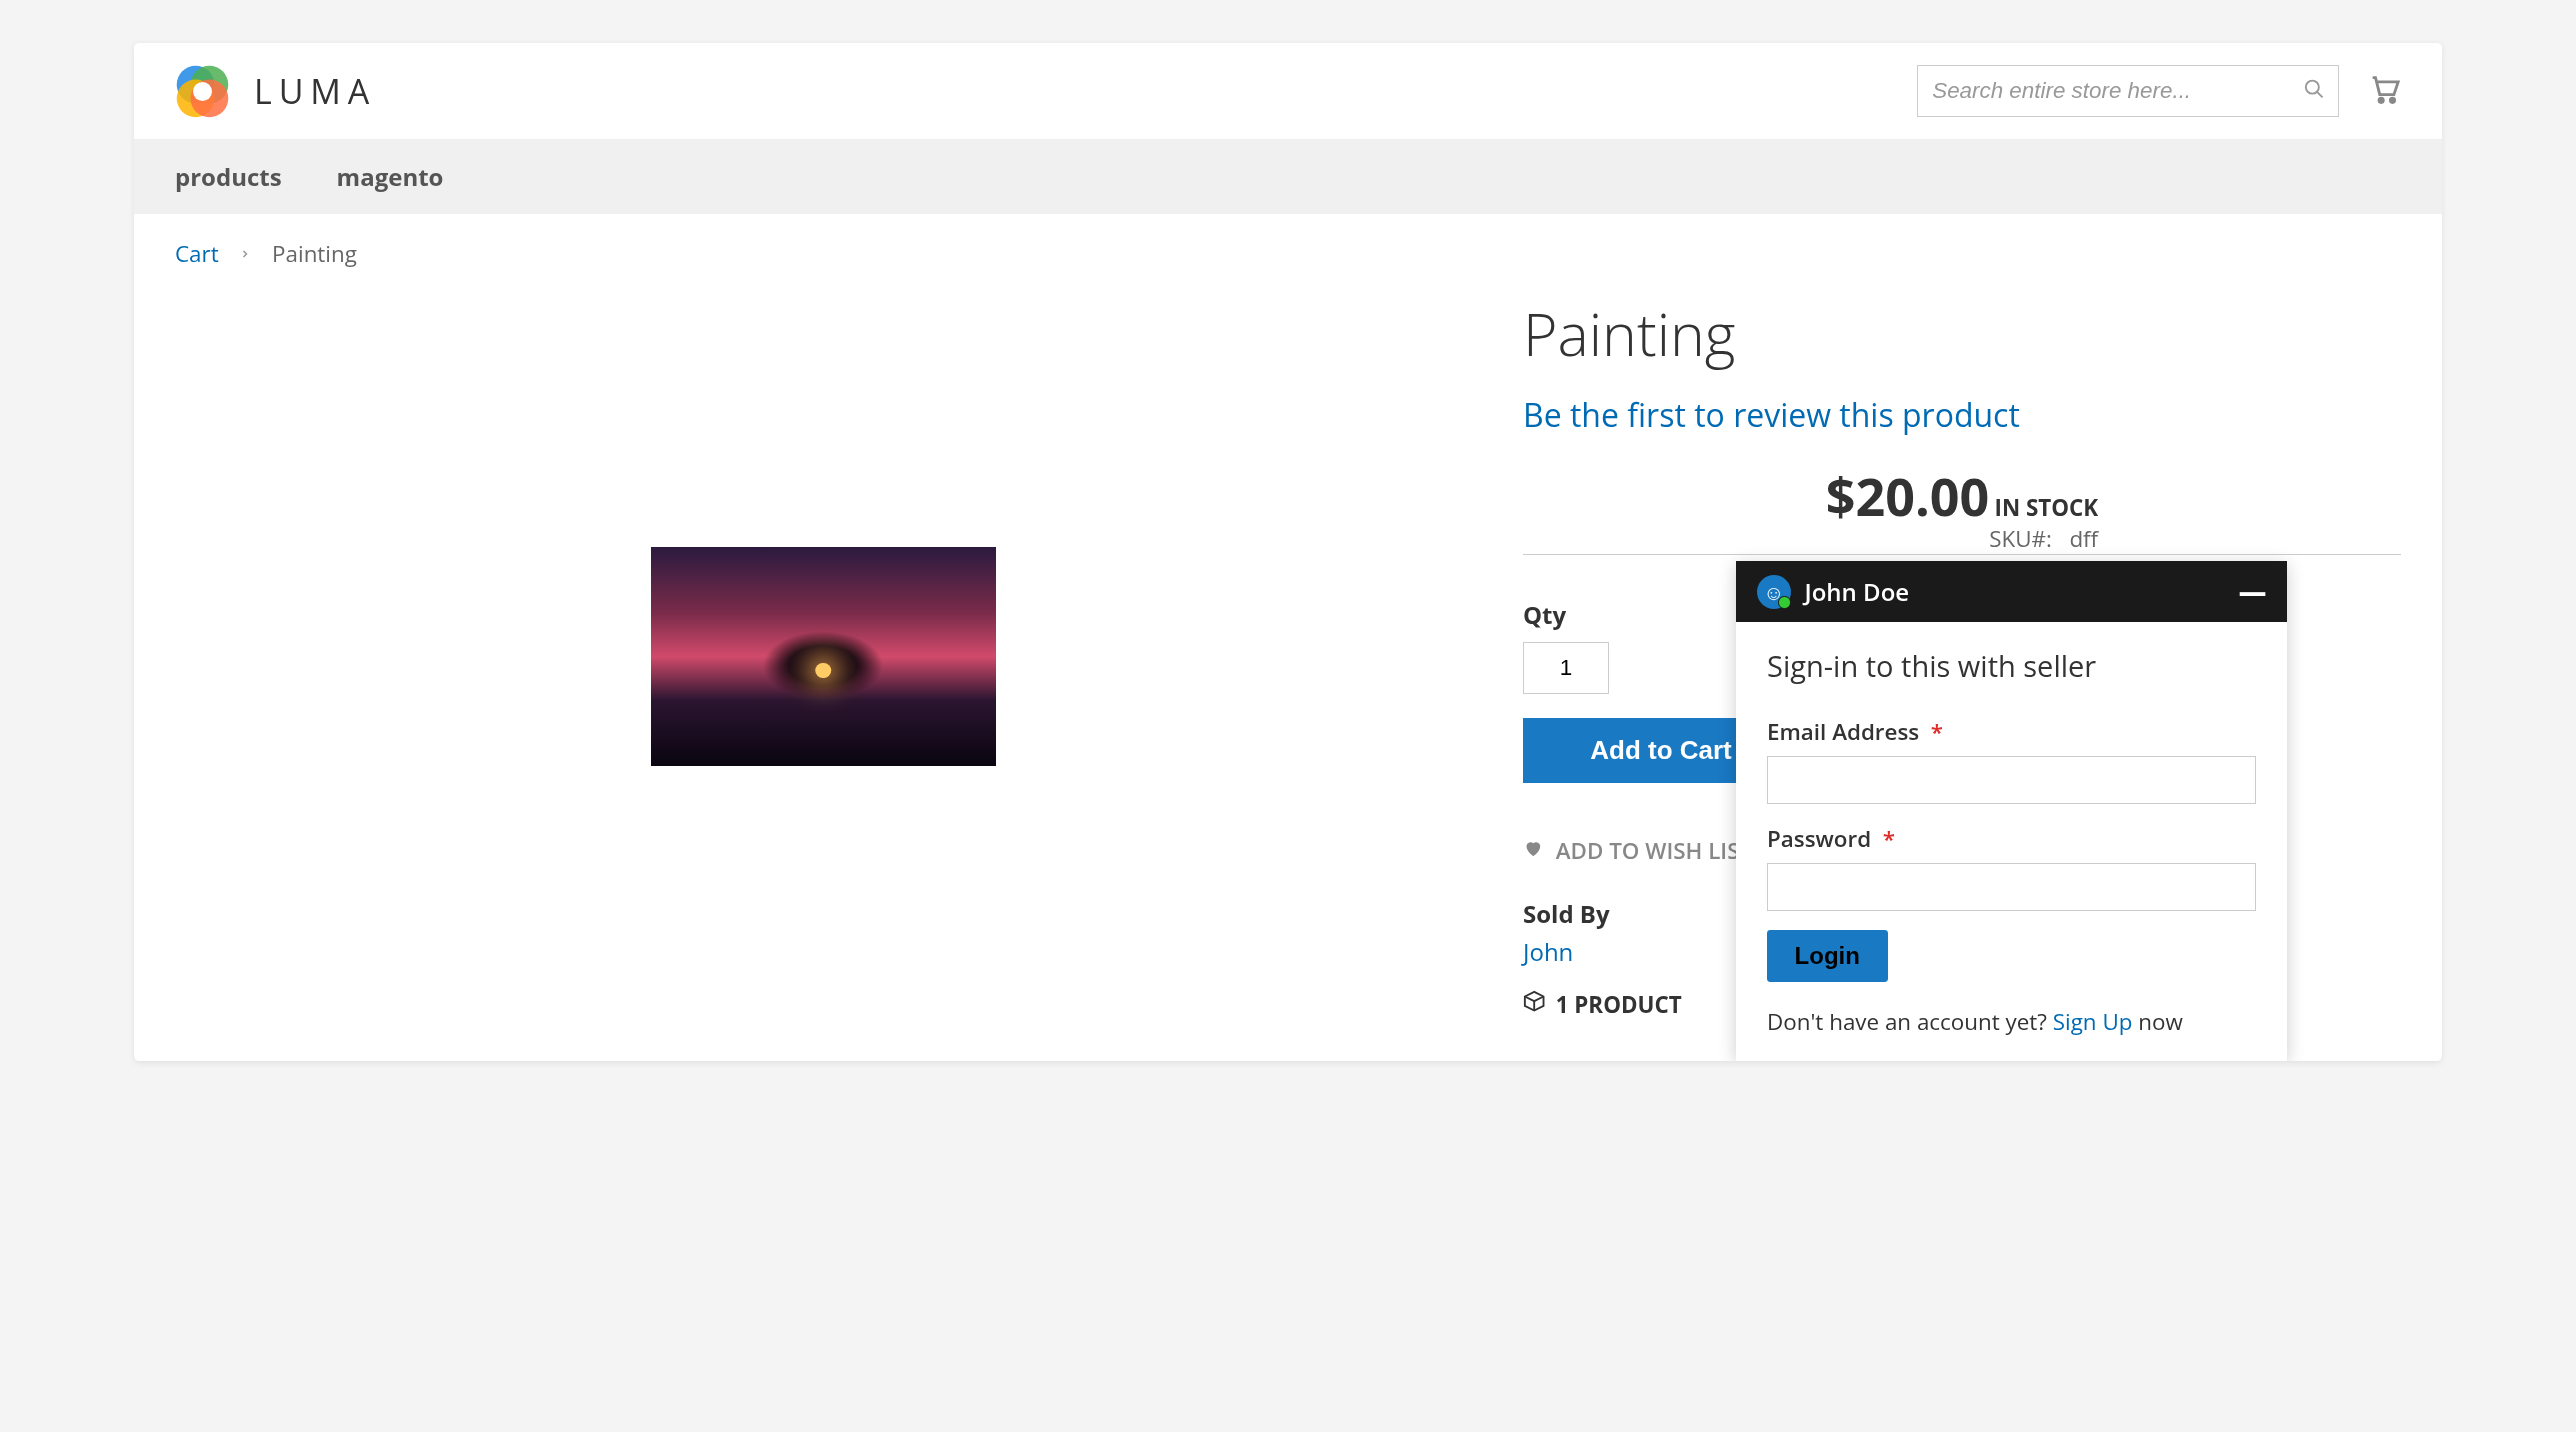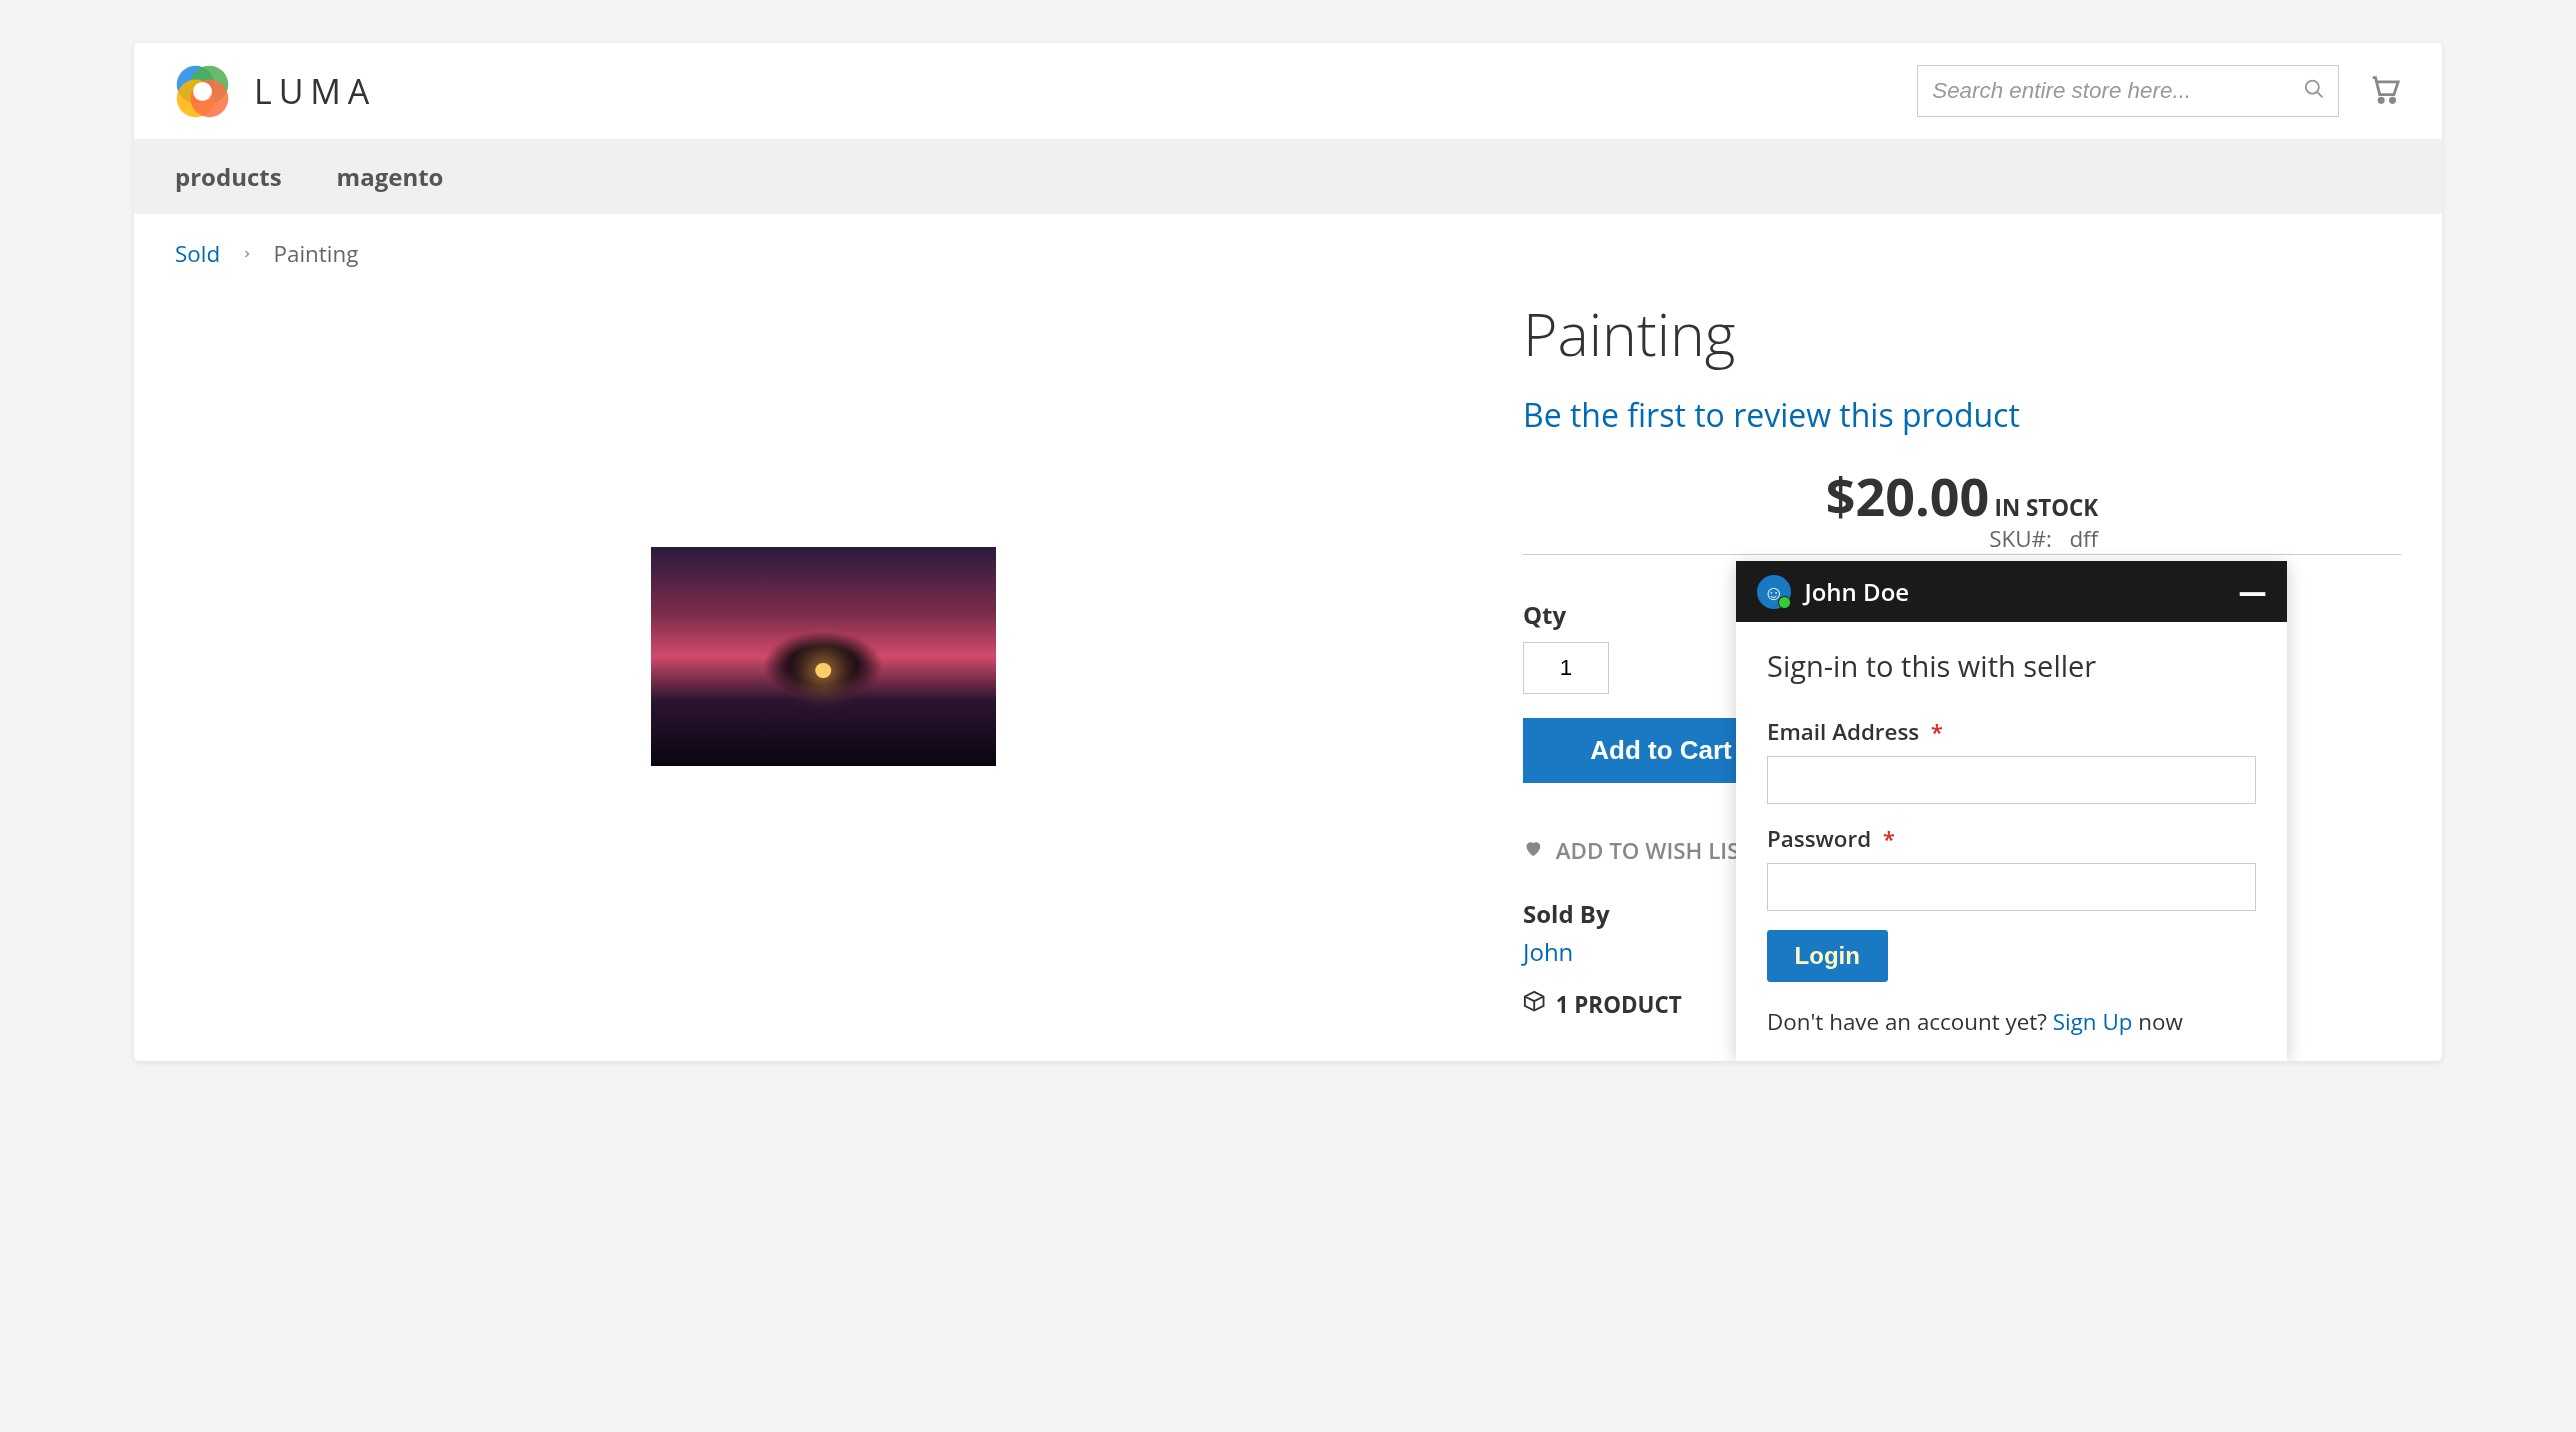--- a/index.html
+++ b/index.html
@@ -325,21 +325,21 @@
     }
     .chat-input {
       width: 100%;
       height: 48px;
       border: 0.9px solid #ccc;
       padding: 0 10.3px;
       font-size: 20.7px;
     }
     .chat-login-btn {
       background: #1979c3;
-      color: #fef9c3;
+      color: #000000;
       border: none;
       border-radius: 3.4px;
       font-size: 24px;
       font-weight: 600;
       padding: 12px 27.6px;
       cursor: pointer;
       margin-bottom: 24px;
     }
     .chat-signup {
       font-size: 22.4px;
@@ -387,21 +387,21 @@
       </span>
     </div>
   </header>
 
   <nav class="topnav">
     <a href="#">products</a>
     <a href="#">magento</a>
   </nav>
 
   <div class="breadcrumbs">
-    <a href="#">Sold</a>
+    <a href="#">Cart</a>
     <span class="chevron">
       <svg width="12" height="12" viewBox="0 0 24 24" fill="none" stroke="currentColor" stroke-width="3">
           <polyline points="9 18 15 12 9 6"></polyline>
         </svg>
     </span>
     <span class="current">Painting</span>
   </div>
 
   <div class="product-layout">
     <div class="gallery">

